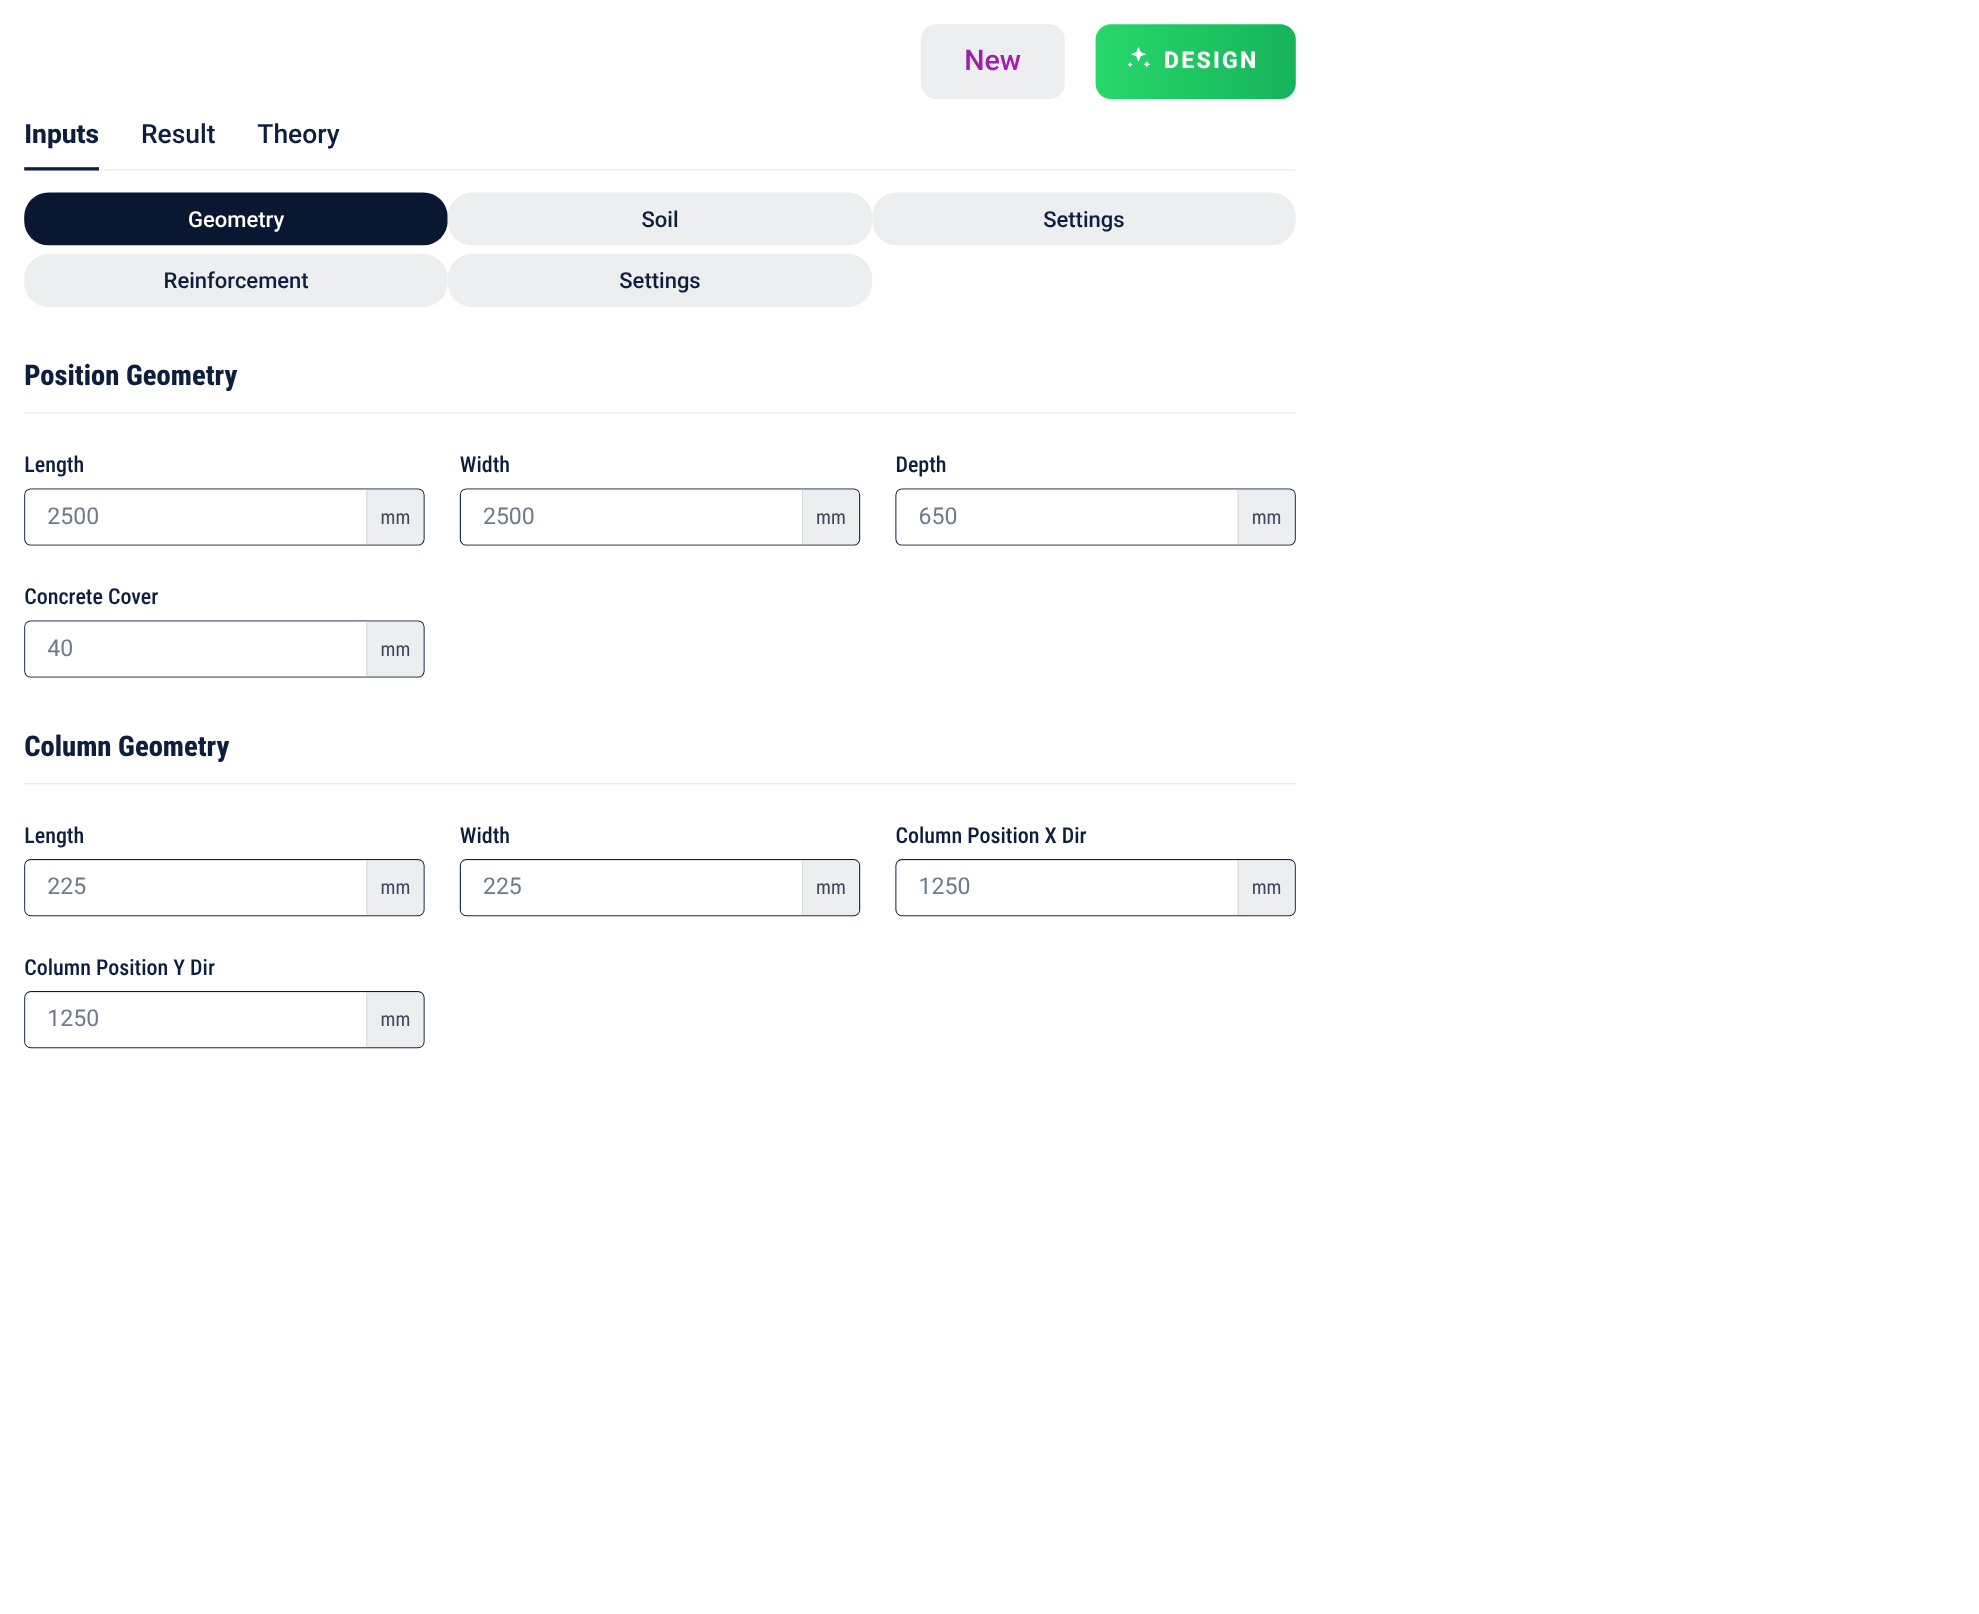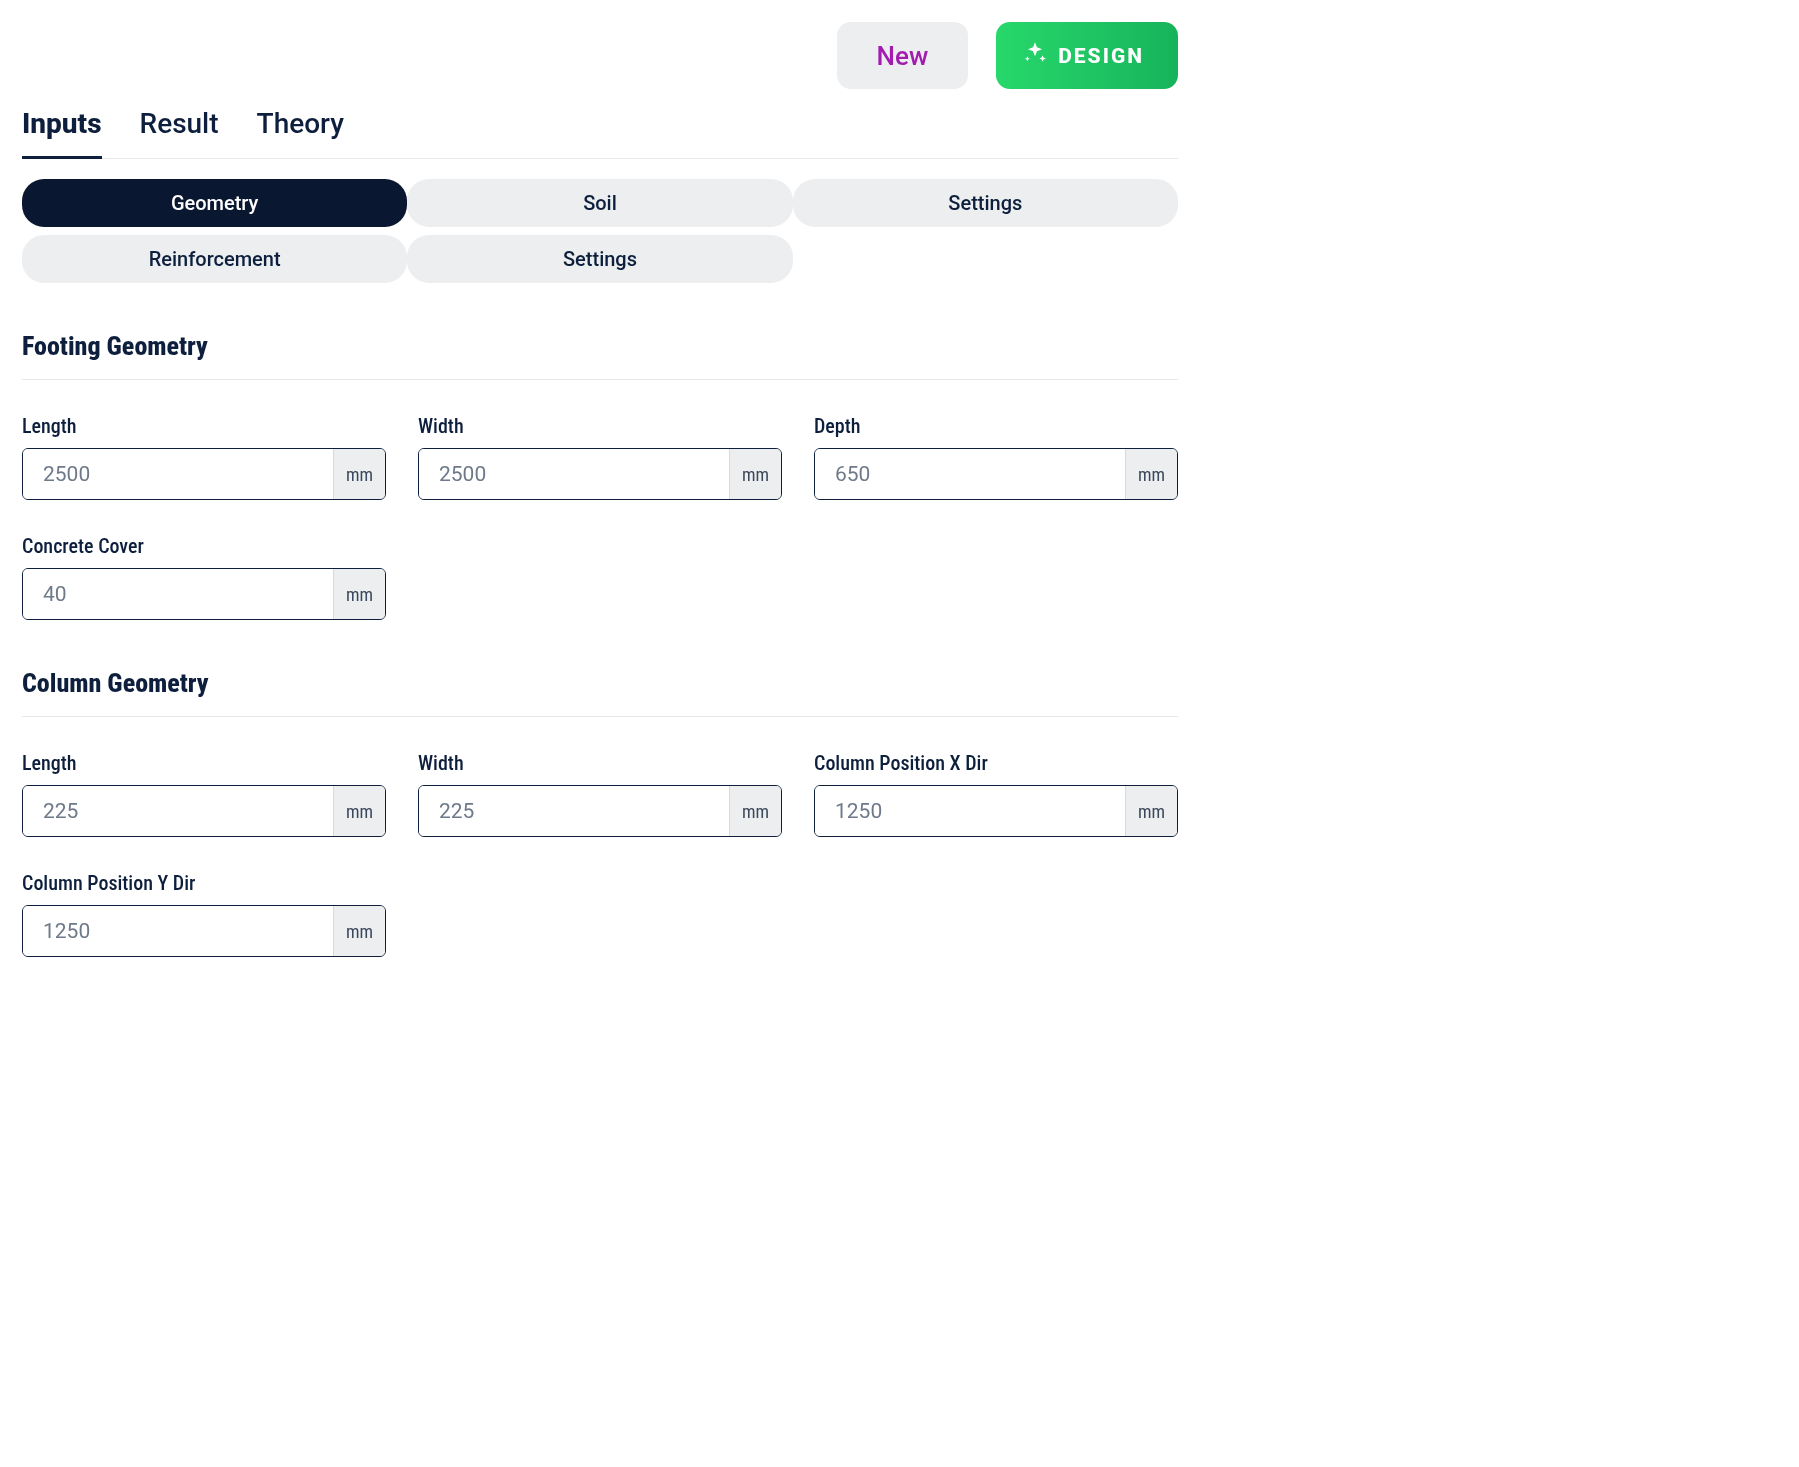--- a/index.html
+++ b/index.html
@@ -48,21 +48,21 @@
   .btn-design svg { width: 26px; height: 26px; }
 
   .main-tabs {
     display: flex;
     gap: 38px;
     border-bottom: 1px solid #e6e8eb;
   }
   .main-tab {
     background: none;
     border: none;
-    font-size: 28px;
+    font-size: 24px;
     font-weight: 500;
     color: #0d1f3c;
     padding: 8px 0 18px 0;
     cursor: pointer;
     font-family: inherit;
     position: relative;
   }
   .main-tab.active {
     font-weight: 800;
   }
@@ -176,21 +176,21 @@
       <button class="subtab">Soil</button>
       <button class="subtab">Settings</button>
     </div>
     <div class="subtabs-row">
       <button class="subtab">Reinforcement</button>
       <button class="subtab">Settings</button>
     </div>
   </div>
 
   <div class="section">
-    <h2 class="section-title">Footing Geometry</h2>
+    <h2 class="section-title">Position Geometry</h2>
 
     <div class="fields-row">
       <div class="field">
         <label class="field-label">Length</label>
         <div class="input-wrap">
           <input type="text" value="2500" style="">
           <span class="unit">mm</span>
         </div>
       </div>
       <div class="field">

